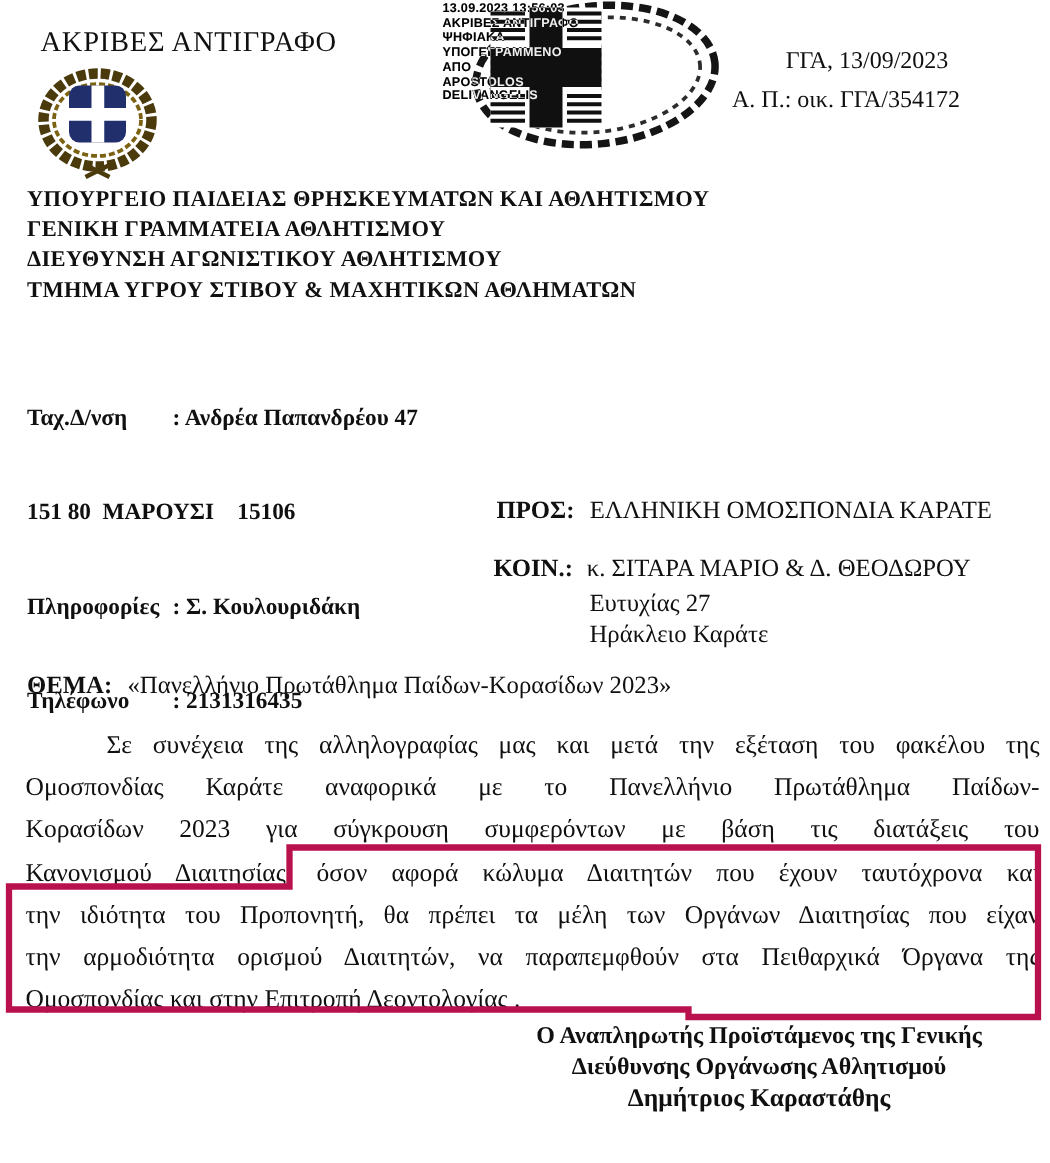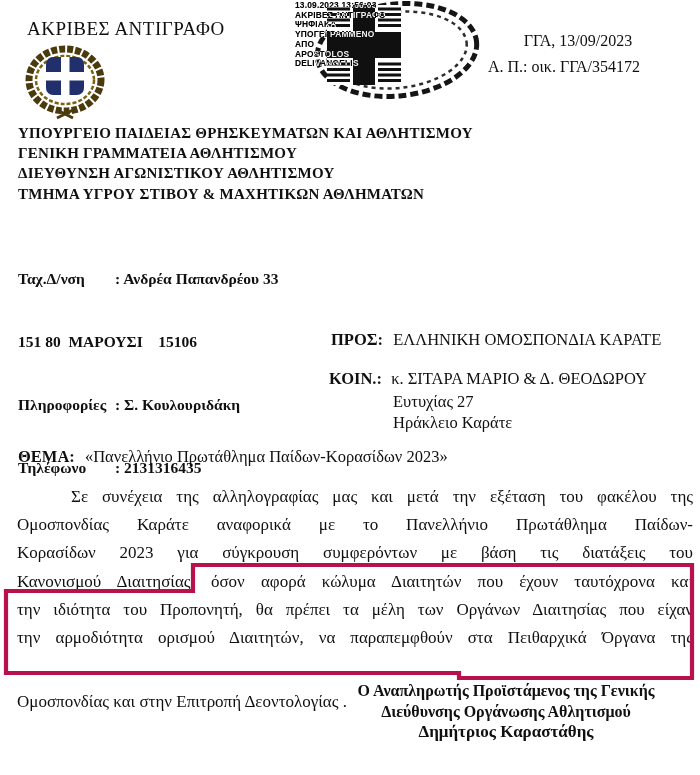--- a/index.html
+++ b/index.html
@@ -45,21 +45,21 @@
   .rec-label{font-weight:bold;display:inline-block;min-width:58px;}
 
   
   .subject{left:18px;top:447px;font-size:16.5px;white-space:nowrap;}
   .subject .rec-label{min-width:0;margin-right:6px;}
 
   
   .body-par{left:17px;top:483px;width:676px;font-size:17px;line-height:28.2px;}
   .body-line{text-align:justify;text-align-last:justify;}
   .body-line.first{text-indent:54px;}
-  .body-line.last{text-align:right;text-align-last:left;margin-top:36px;}
+  .body-line.last{text-align:right;text-align-last:left;}
 
   
   .sig-block{left:312px;top:680px;width:388px;text-align:center;font-weight:bold;}
   .sig-title{font-size:16px;line-height:21px;}
   .sig-name{font-size:17px;}
 
   
   .highlight{left:0;top:0;width:700px;height:775px;z-index:5;pointer-events:none;}
 </style>
 </head>
@@ -127,21 +127,21 @@
   </div>
 
   <div class="abs ministry">
     <div>ΥΠΟΥΡΓΕΙΟ ΠΑΙΔΕΙΑΣ ΘΡΗΣΚΕΥΜΑΤΩΝ ΚΑΙ ΑΘΛΗΤΙΣΜΟΥ</div>
     <div>ΓΕΝΙΚΗ ΓΡΑΜΜΑΤΕΙΑ ΑΘΛΗΤΙΣΜΟΥ</div>
     <div>ΔΙΕΥΘΥΝΣΗ ΑΓΩΝΙΣΤΙΚΟΥ ΑΘΛΗΤΙΣΜΟΥ</div>
     <div>ΤΜΗΜΑ ΥΓΡΟΥ ΣΤΙΒΟΥ &amp; ΜΑΧΗΤΙΚΩΝ ΑΘΛΗΜΑΤΩΝ</div>
   </div>
 
   <div class="abs contact">
-    <div class="contact-row"><span class="contact-label">Ταχ.Δ/νση</span><span>: Ανδρέα Παπανδρέου 33</span></div>
+    <div class="contact-row"><span class="contact-label">Ταχ.Δ/νση</span><span>: Ανδρέα Παπανδρέου 47</span></div>
     <div class="contact-row"><span class="contact-label">151 80  ΜΑΡΟΥΣΙ    15106</span><span></span></div>
     <div class="contact-row"><span class="contact-label">Πληροφορίες</span><span>: Σ. Κουλουριδάκη</span></div>
     <div class="contact-row"><span class="contact-label">Τηλέφωνο</span><span>: 2131316435</span></div>
   </div>
 
   <div class="abs to-line">
     <span class="rec-label">ΠΡΟΣ:</span>
     <span>ΕΛΛΗΝΙΚΗ ΟΜΟΣΠΟΝΔΙΑ ΚΑΡΑΤΕ</span>
   </div>
   <div class="abs cc-line">

